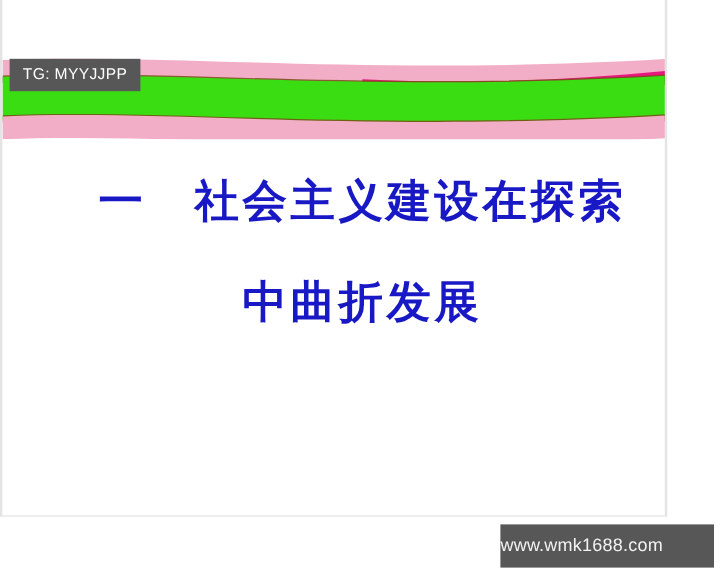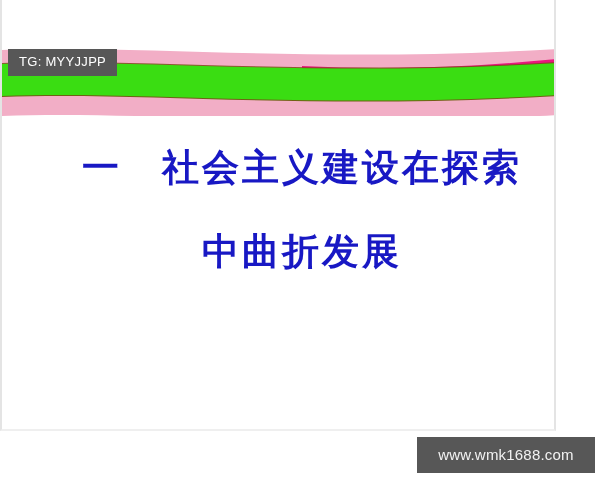--- a/index.html
+++ b/index.html
@@ -85,21 +85,20 @@
   #watermark {
     position: absolute;
     left: 417px;
     top: 437px;
     width: 178px;
     height: 36px;
     background: #575757;
     color: #f2f2f2;
     font-size: 15px;
     line-height: 36px;
-    text-align: center;
     letter-spacing: 0.2px;
     white-space: nowrap;
   }
 </style>
 </head>
 <body>
 
 <div id="slide-canvas">
 
   <div id="wave-band">

